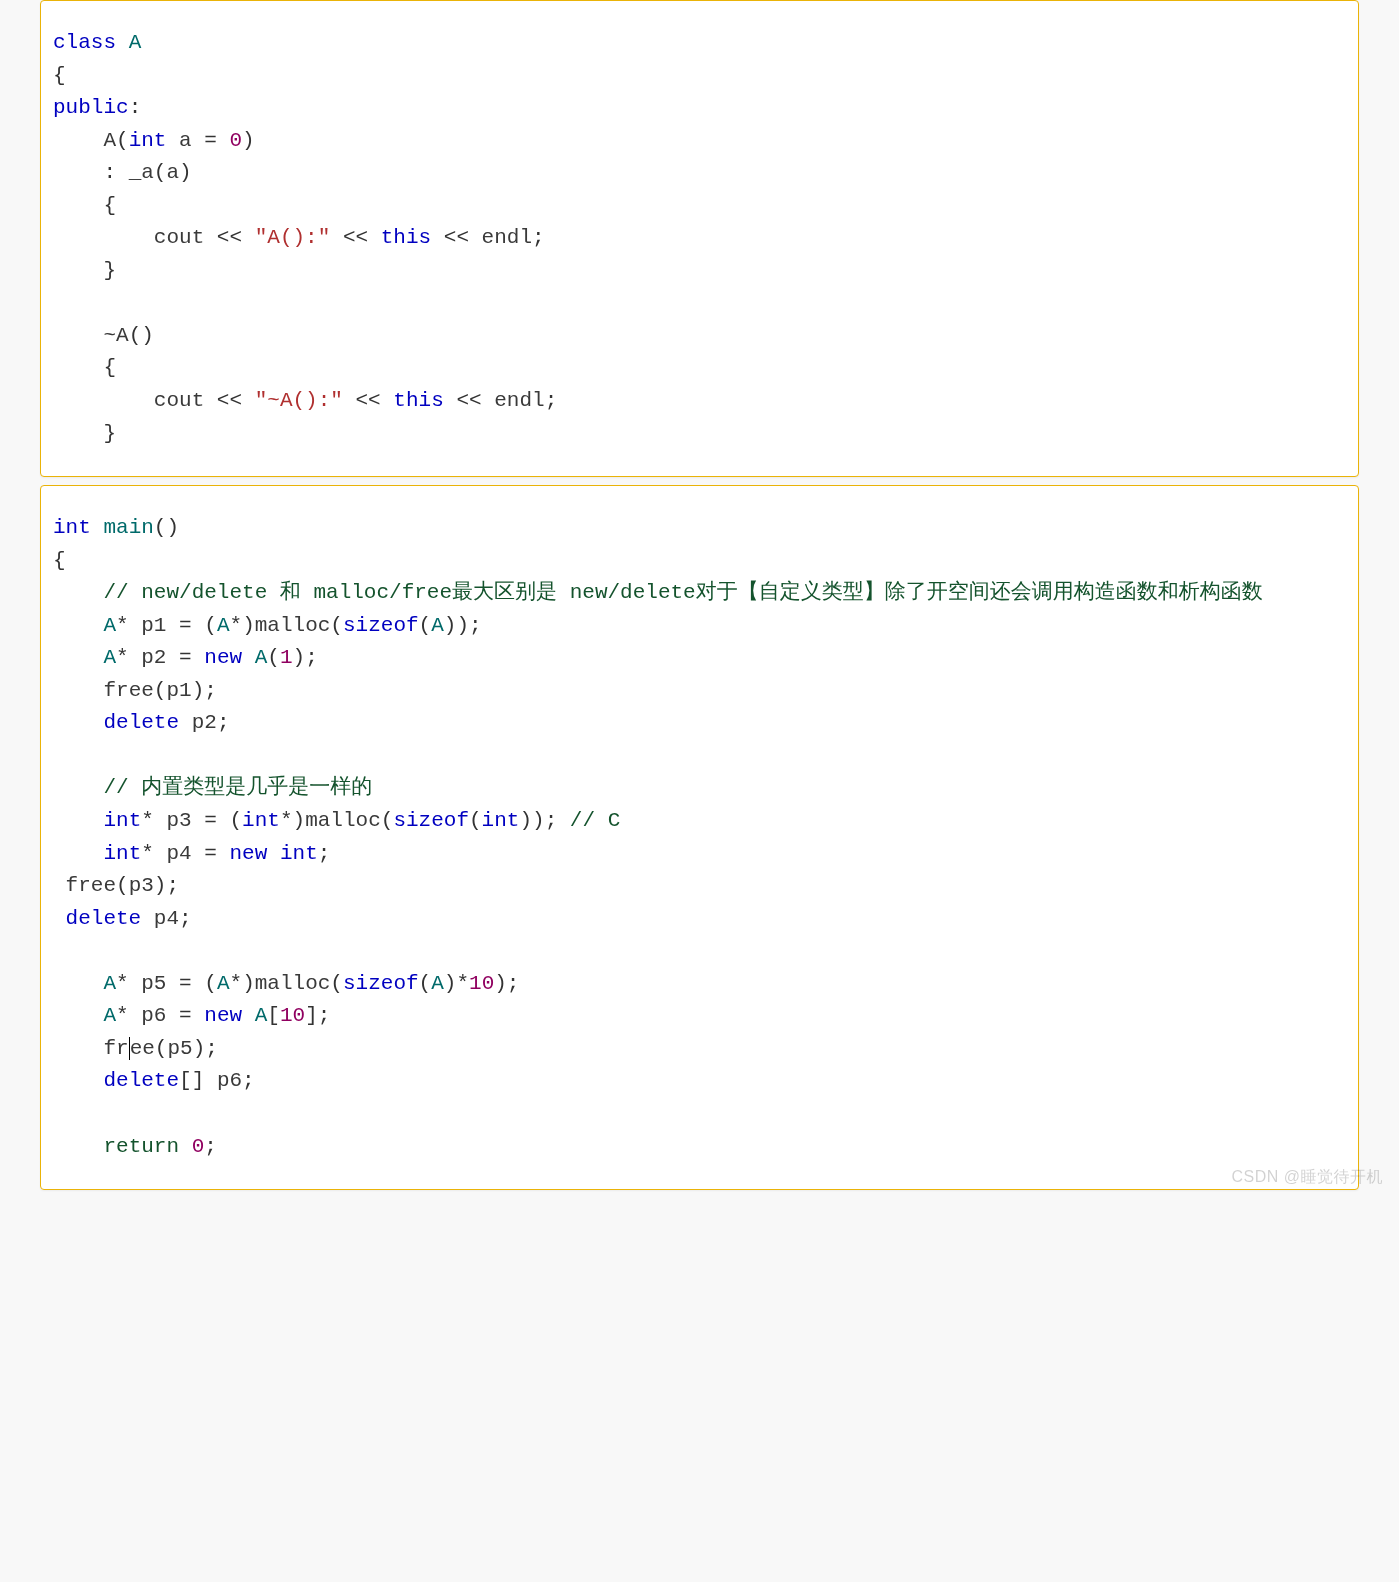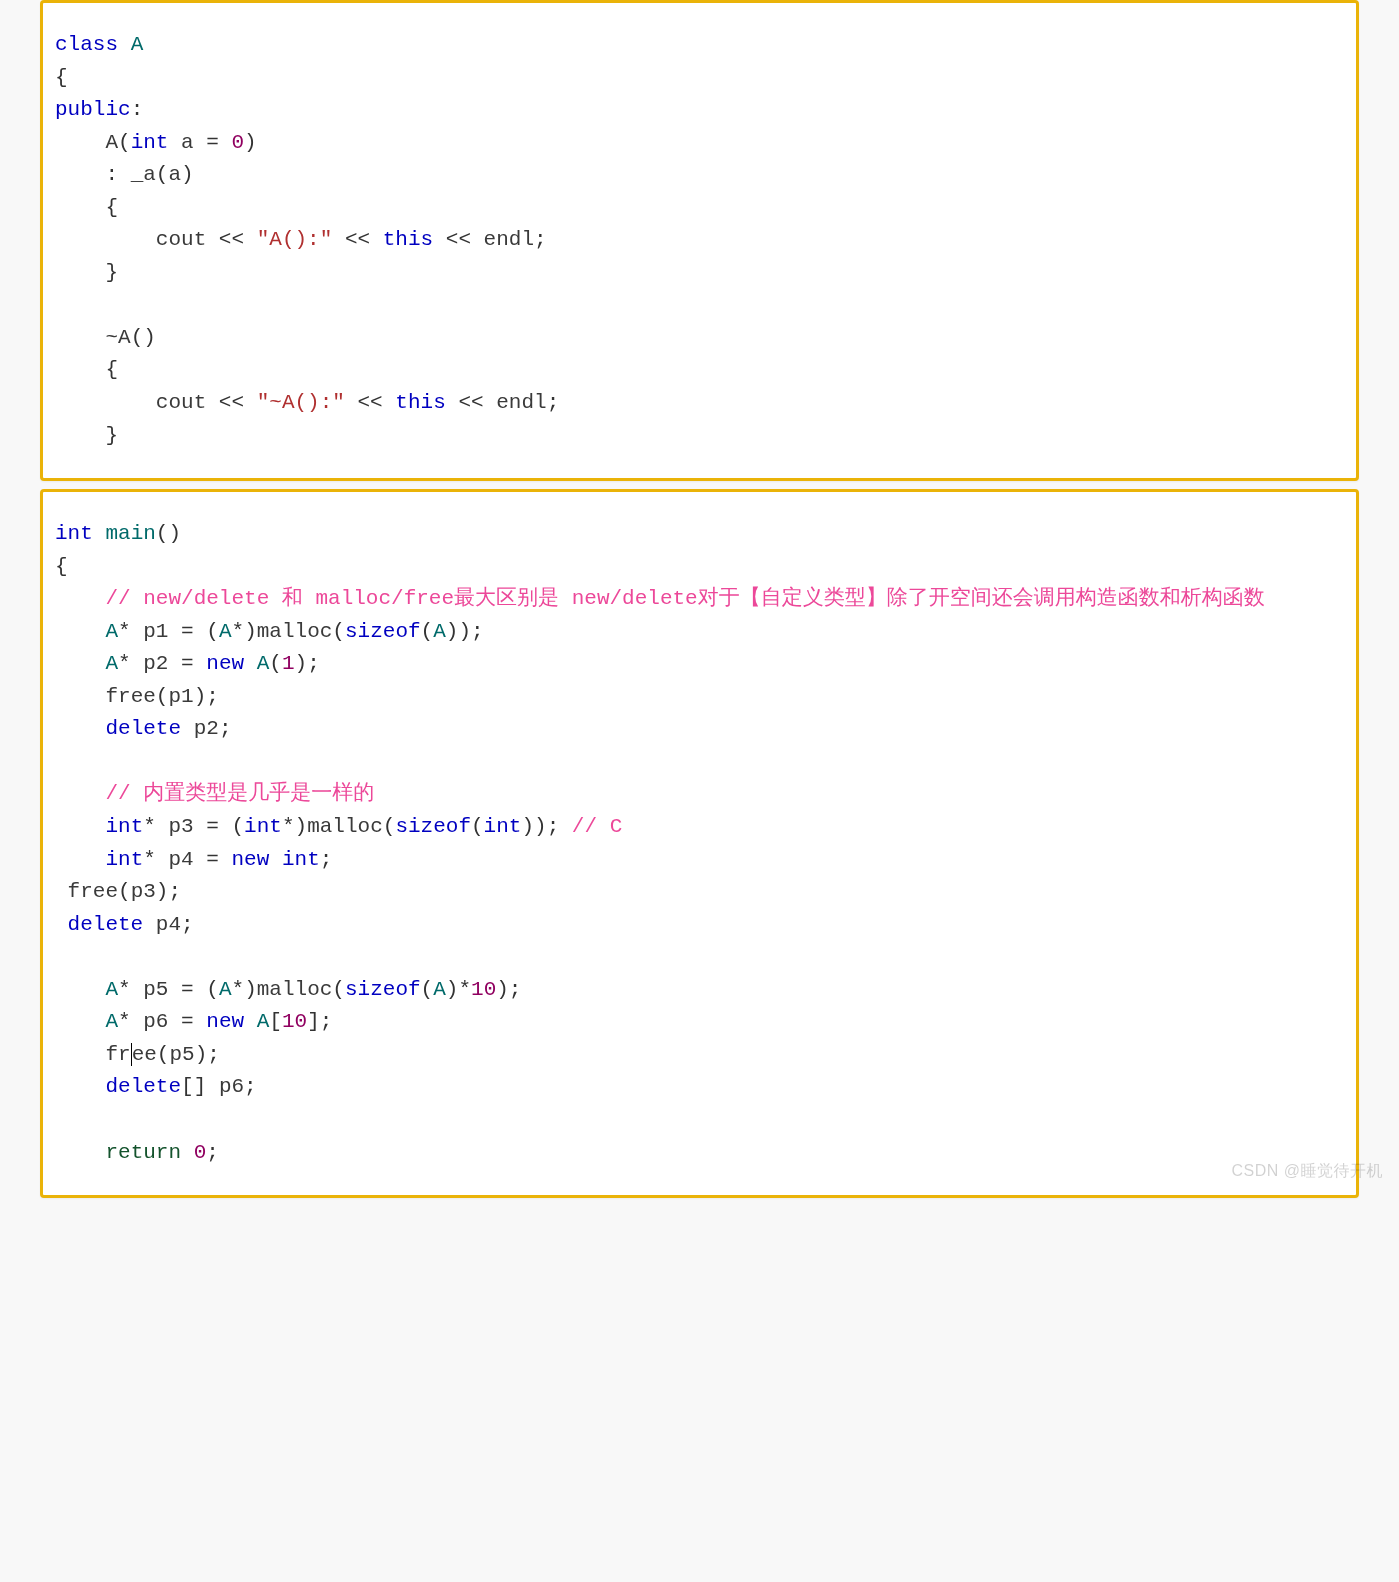--- a/index.html
+++ b/index.html
@@ -10,46 +10,46 @@
     font-size: 21px;
     line-height: 1.55;
   }
   .code-wrap {
     width: 1399px;
     box-sizing: border-box;
     position: relative;
   }
   .code-block {
     background: #ffffff;
-    border: 3px solid #eab308;
+    border: 1px solid #eab308;
     border-radius: 4px;
     padding: 26px 8px 26px 12px;
     margin: 0 40px 8px 40px;
     box-shadow: 0 1px 2px rgba(0,0,0,0.05);
     box-sizing: border-box;
   }
   pre {
     margin: 0;
     white-space: pre-wrap;
     word-break: break-word;
     font-family: Consolas, "Courier New", monospace;
   }
   .kw   { color: #0000c0; }   
   .type { color: #006a6a; }   
   .id   { color: #3a3a3a; }   
   .str  { color: #b03030; }   
   .num  { color: #900060; }   
   .punc { color: #333; }
-  .cmnt { color: #ec4899; }   
+  .cmnt { color: #14532d; }   
   .op   { color: #333; }
   .magenta { color: #14532d; }
   .watermark {
     position: absolute;
     right: 16px;
-    bottom: 14px;
+    bottom: 0;
     color: rgba(0,0,0,0.18);
     font-family: Arial, sans-serif;
     font-size: 16px;
     letter-spacing: 0.5px;
   }
 </style>
 </head>
 <body>
 
 <div class="code-wrap">

